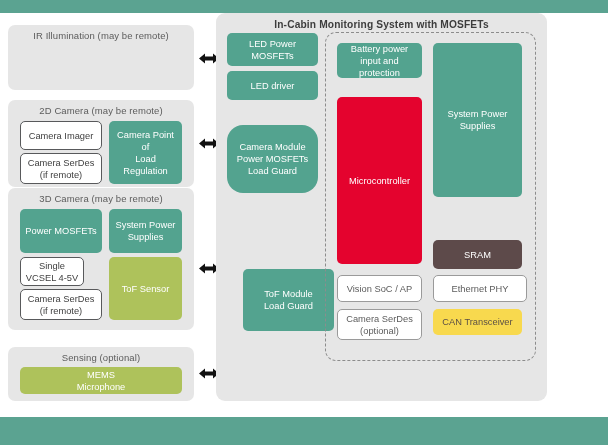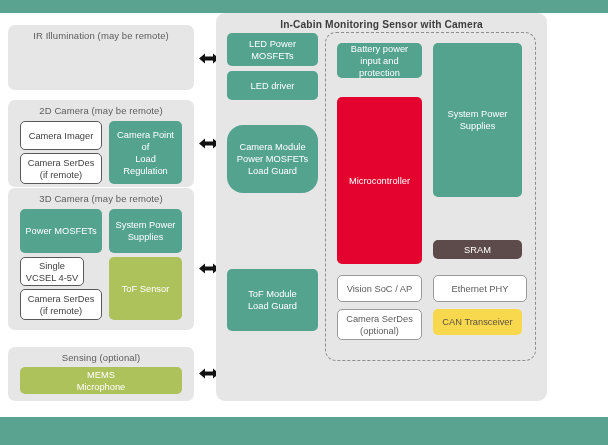--- a/index.html
+++ b/index.html
@@ -189,47 +189,47 @@
       <path d="M1 6.5 L7 1.5 L7 4.5 L15 4.5 L15 1.5 L21 6.5 L15 11.5 L15 8.5 L7 8.5 L7 11.5 Z" fill="#111"></path>
     </svg>
   </div>
   <div class="arrow" style="left:198px; top:367px;">
     <svg width="22" height="13" viewBox="0 0 22 13">
       <path d="M1 6.5 L7 1.5 L7 4.5 L15 4.5 L15 1.5 L21 6.5 L15 11.5 L15 8.5 L7 8.5 L7 11.5 Z" fill="#111"></path>
     </svg>
   </div>
 
   <div class="panel" style="left:216px; top:13px; width:331px; height:388px;">
-    <div class="panel-title">In-Cabin Monitoring Sensor with Camera</div>
+    <div class="panel-title">In-Cabin Monitoring System with MOSFETs</div>
 
     <div class="blk teal" style="left:11px; top:20px; width:91px; height:33px;">
       <span>LED Power<br>MOSFETs</span>
     </div>
     <div class="blk teal" style="left:11px; top:58px; width:91px; height:29px;">
       <span>LED driver</span>
     </div>
     <div class="blk teal" style="left:11px; top:112px; width:91px; height:68px;border-radius:16px;">
       <span>Camera Module<br>Power MOSFETs<br>Load Guard</span>
     </div>
-    <div class="blk teal" style="left:11px; top:256px; width:91px; height:62px;align-items:center;">
+    <div class="blk teal" style="left:27px; top:256px; width:91px; height:62px;align-items:center;">
       <span>ToF Module<br>Load Guard</span>
     </div>
 
     <div class="dashed" style="left:109px; top:19px; width:209px; height:327px;"></div>
 
     <div class="blk teal" style="left:121px; top:30px; width:85px; height:35px;">
       <span>Battery power<br>input and<br>protection</span>
     </div>
     <div class="blk teal" style="left:217px; top:30px; width:89px; height:154px;">
       <span>System Power<br>Supplies</span>
     </div>
     <div class="blk red" style="left:121px; top:84px; width:85px; height:167px;">
       <span>Microcontroller</span>
     </div>
-    <div class="blk brown" style="left:217px; top:227px; width:89px; height:19px;">
+    <div class="blk brown" style="left:217px; top:227px; width:89px; height:29px;">
       <span>SRAM</span>
     </div>
     <div class="blk plain" style="left:121px; top:262px; width:85px; height:27px;">
       <span>Vision SoC / AP</span>
     </div>
     <div class="blk plain" style="left:217px; top:262px; width:94px; height:27px;">
       <span>Ethernet PHY</span>
     </div>
     <div class="blk plain" style="left:121px; top:296px; width:85px; height:31px;">
       <span>Camera SerDes<br>(optional)</span>

